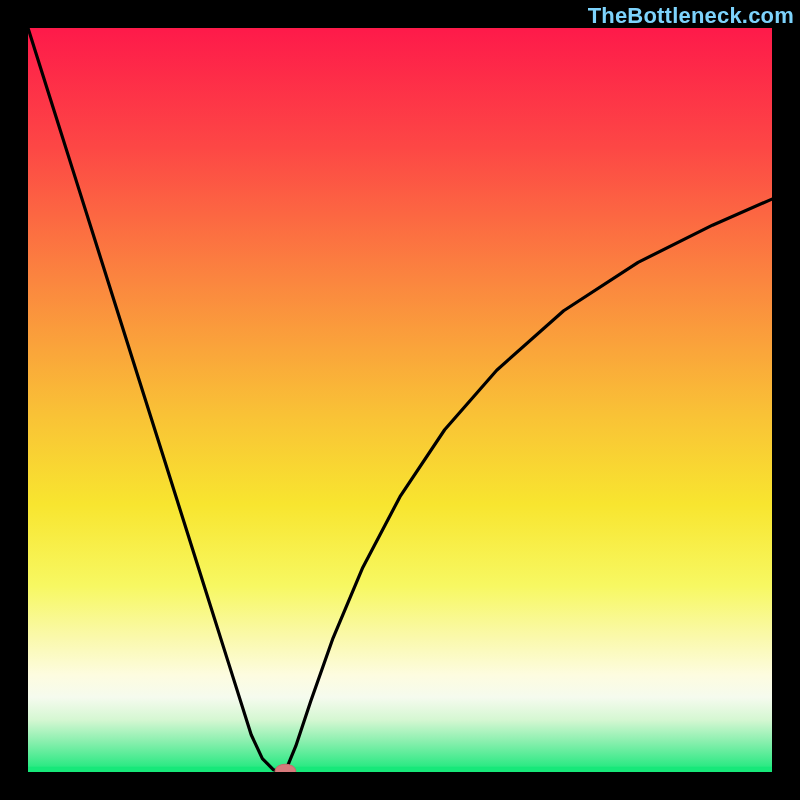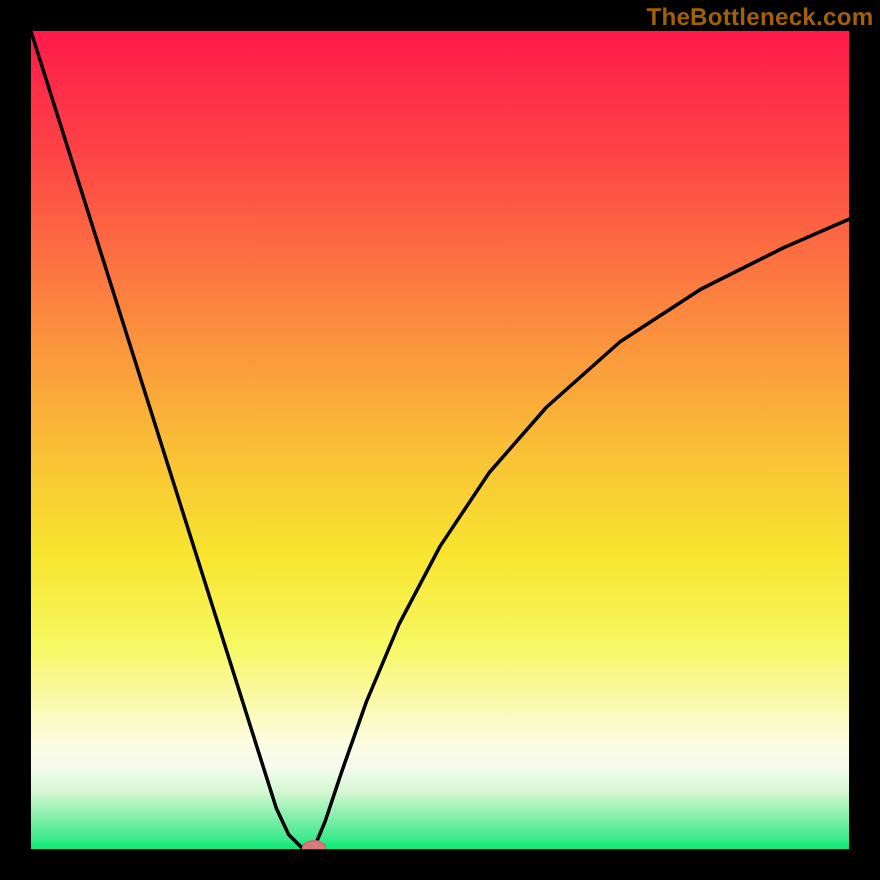--- a/index.html
+++ b/index.html
@@ -18,21 +18,21 @@
     height: 744px;
     background: #000;
   }
   .watermark {
     position: absolute;
     right: 6px;
     top: 3px;
     font-family: Arial, Helvetica, sans-serif;
     font-size: 22px;
     font-weight: 600;
-    color: #a16207;
+    color: #7dd3fc;
     letter-spacing: 0.2px;
   }
   svg {
     display: block;
   }
 </style>
 </head>
 <body>
 
 <div class="frame">

